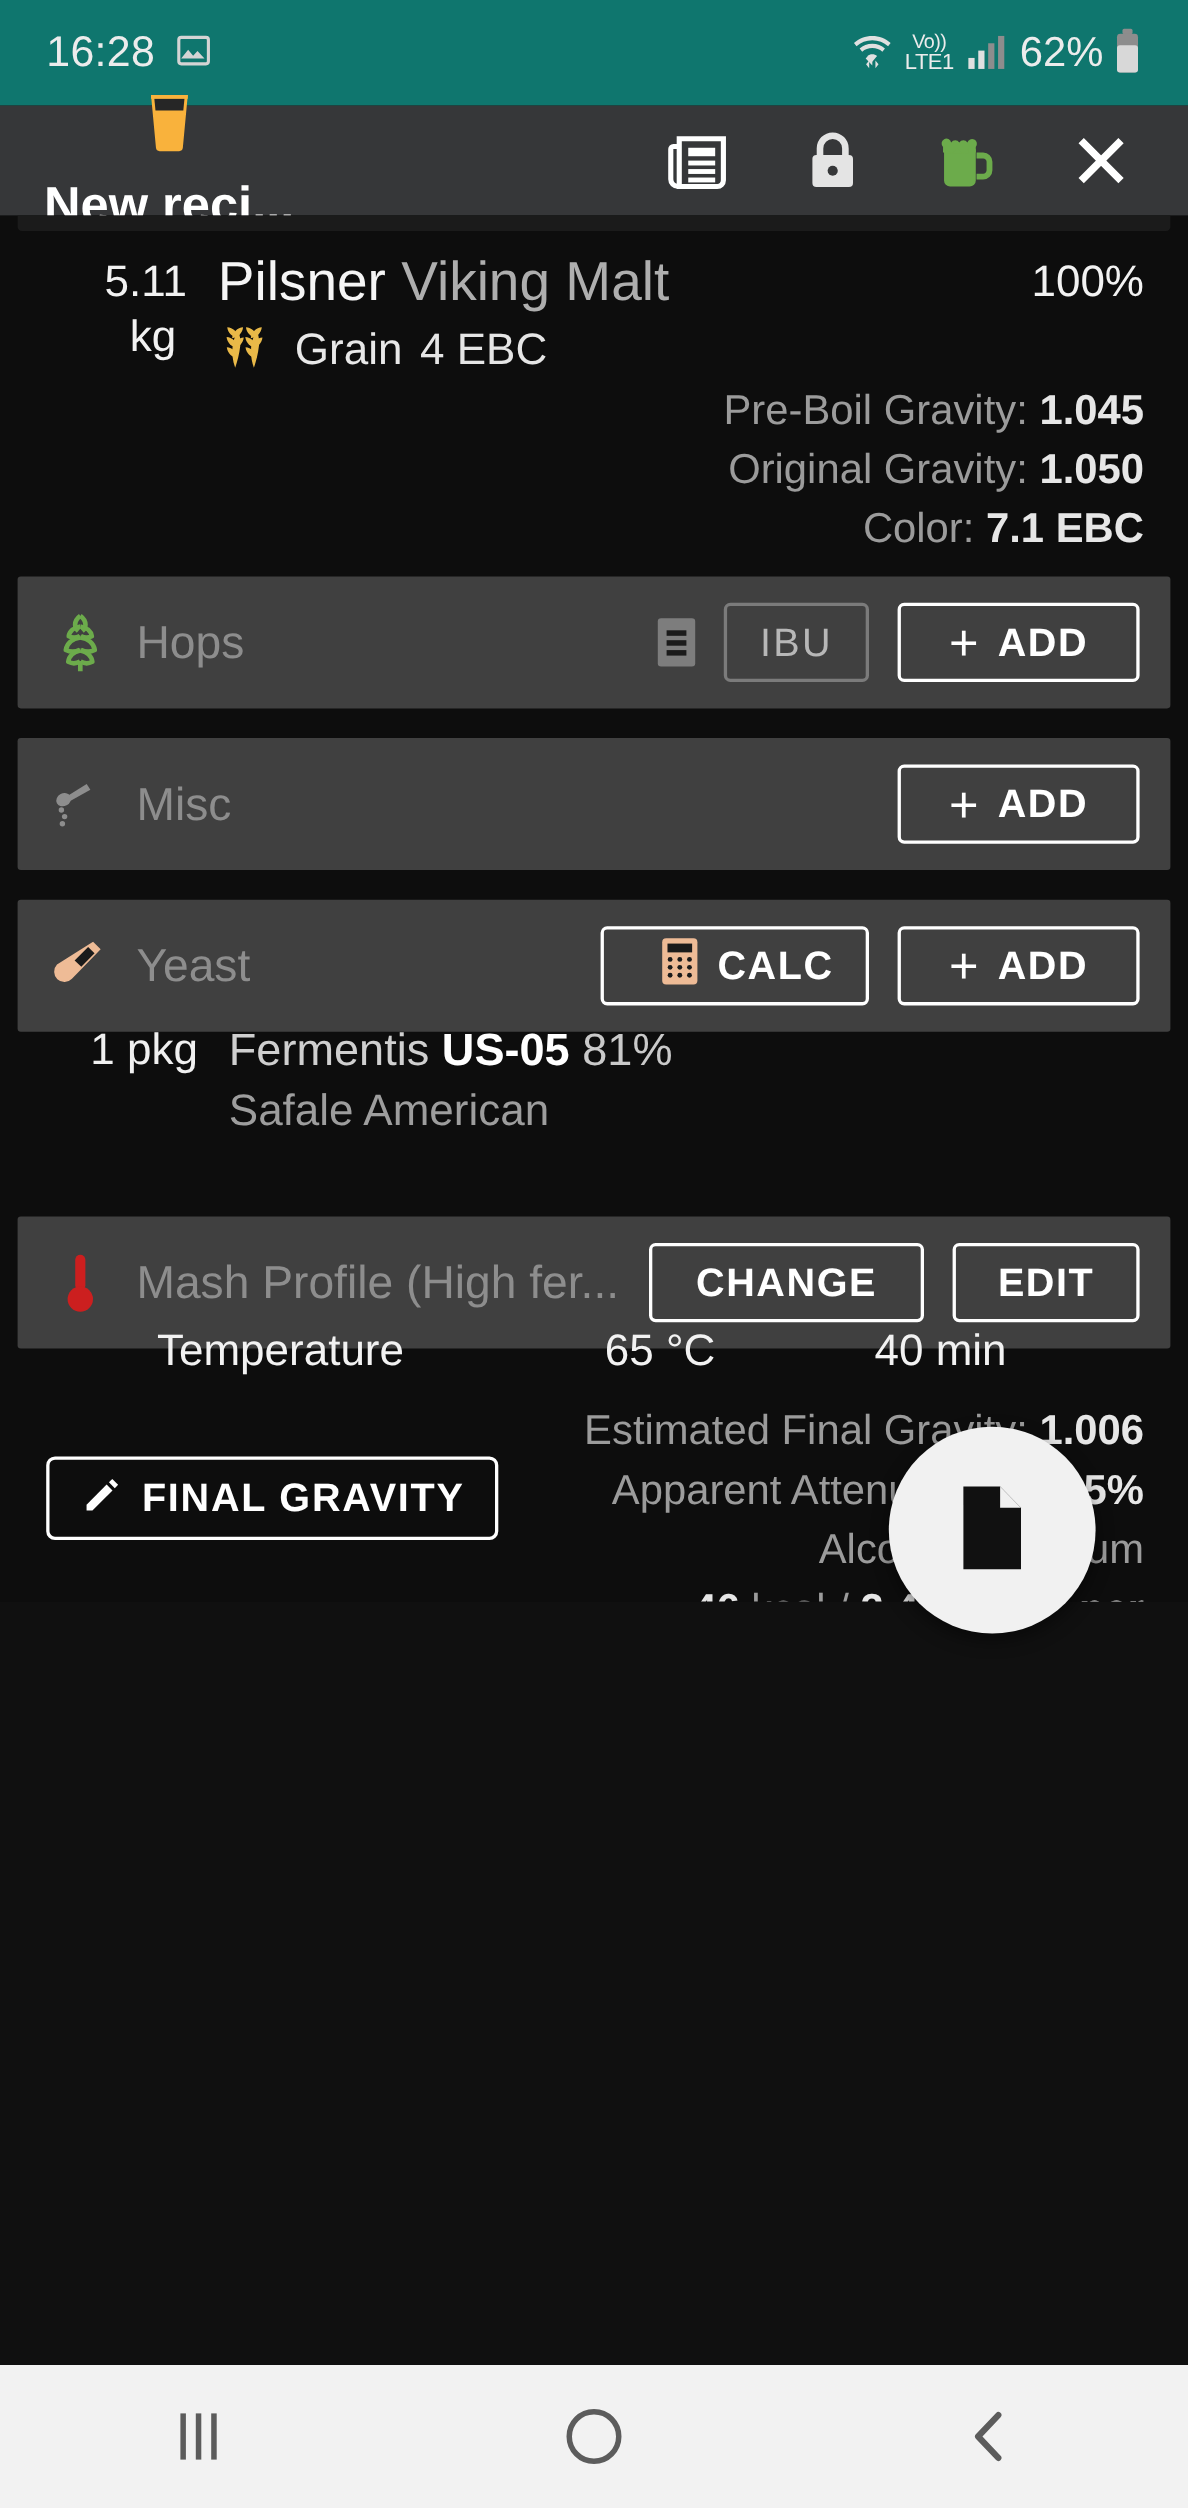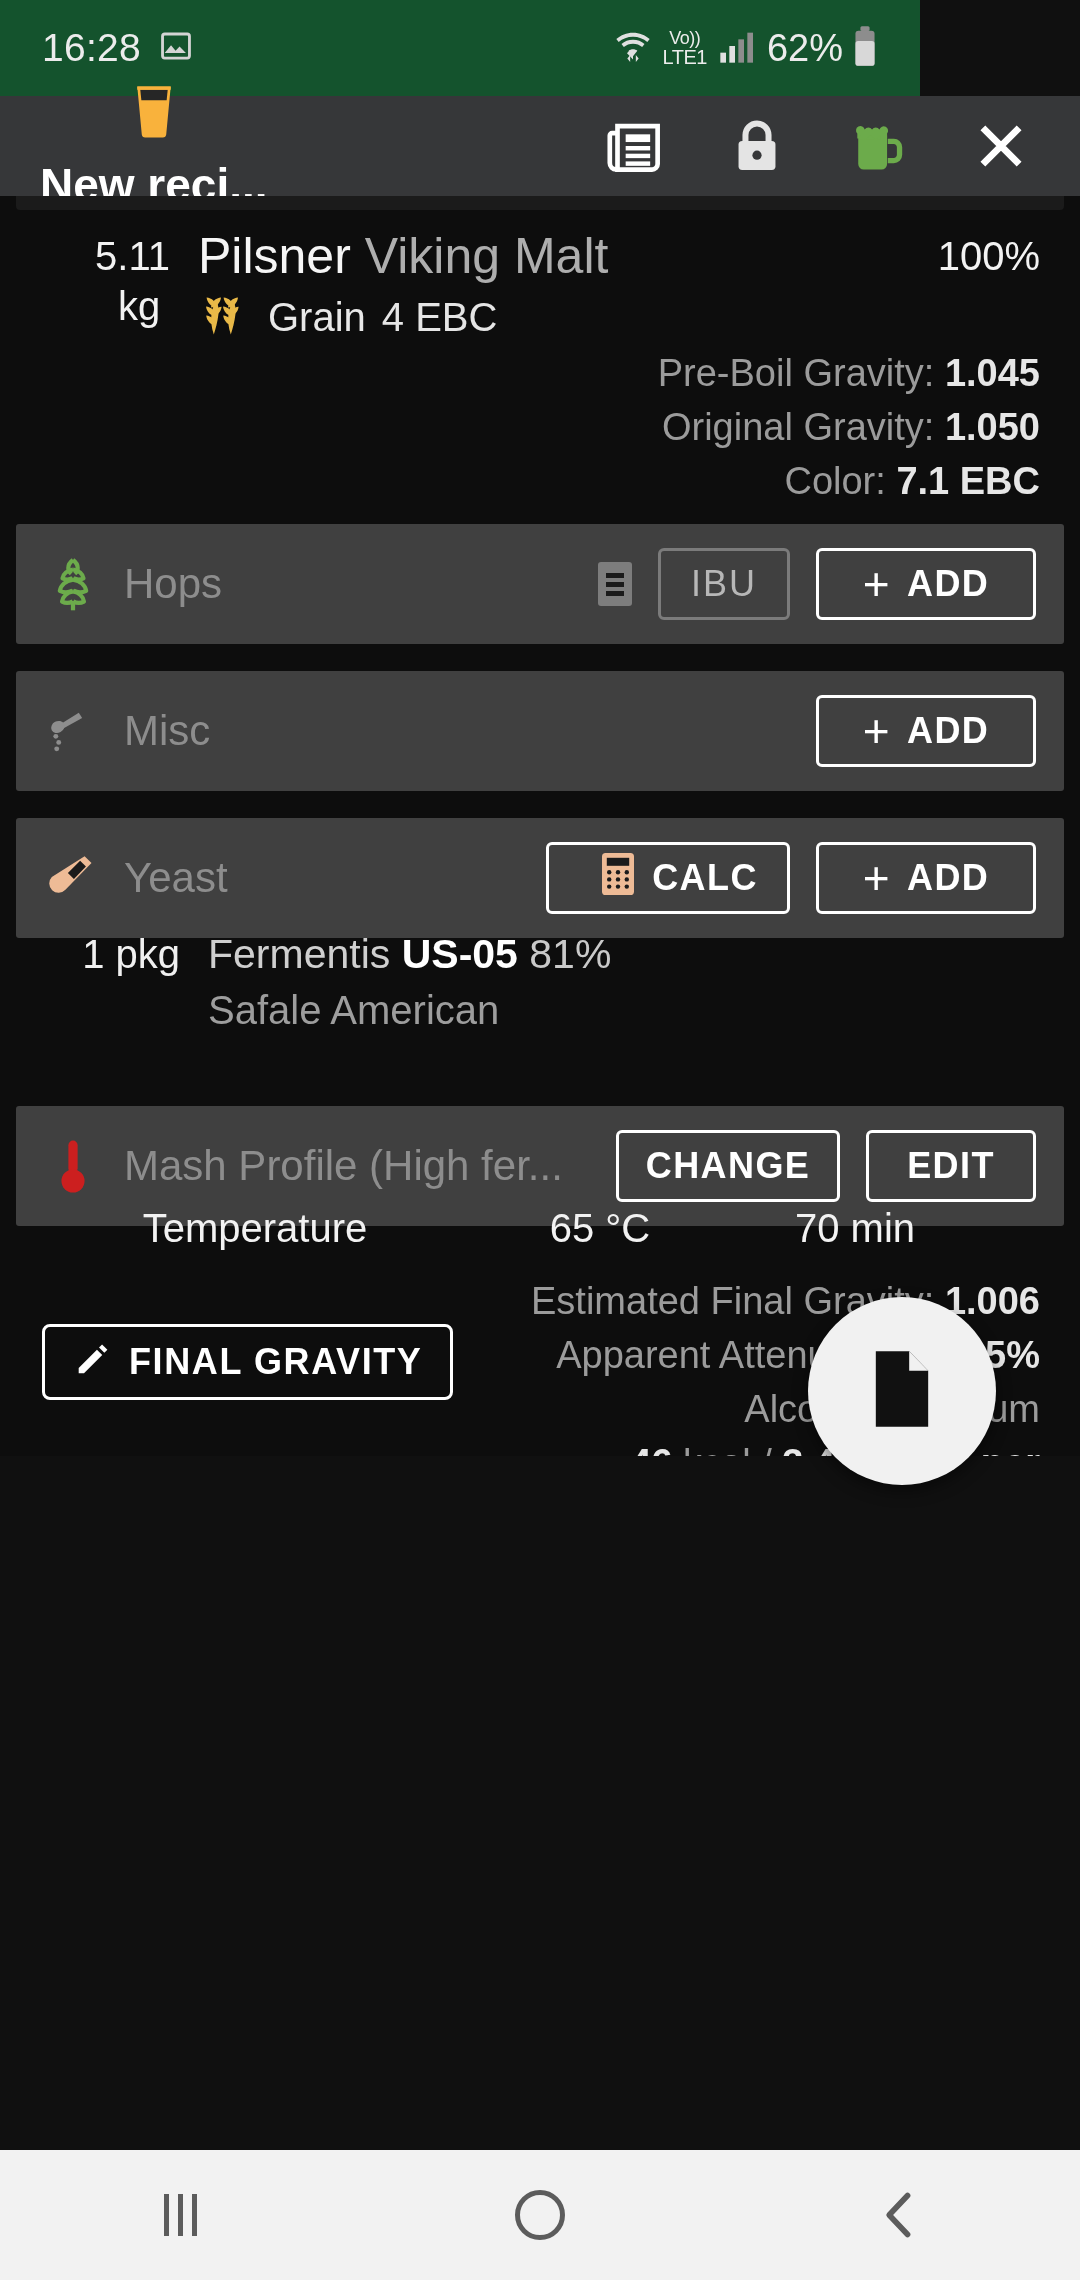--- a/index.html
+++ b/index.html
@@ -5,22 +5,22 @@
   * { margin:0; padding:0; box-sizing:border-box; }
   html,body { width:1080px; height:2280px; background:#0d0d0d; overflow:hidden; }
   body {
     font-family:"Liberation Sans", sans-serif;
     -webkit-font-smoothing:antialiased;
   }
   .phone { position:relative; width:1080px; height:2280px; background:#101010; }
 
   
   .statusbar {
-    position:absolute; top:0; left:0; width:920px; height:96px;
-    background:#14532d; display:flex; align-items:center;
+    position:absolute; top:0; left:0; width:1080px; height:96px;
+    background:#0f766e; display:flex; align-items:center;
     padding:0 42px; color:#e9e9e9;
   }
   .sb-left { display:flex; align-items:center; gap:18px; }
   .sb-time { font-size:39px; letter-spacing:0.3px; color:#ececec; }
   .sb-right { margin-left:auto; display:flex; align-items:center; gap:9px; }
   .sb-batt-text { font-size:38px; color:#ececec; letter-spacing:0px; }
   .volte { display:flex; flex-direction:column; align-items:center; line-height:1; }
   .volte .v1 { font-size:18px; color:#ececec; letter-spacing:-0.5px;}
   .volte .v2 { font-size:20px; color:#ececec; letter-spacing:-0.5px;}
 
@@ -382,29 +382,29 @@
 
     <div class="sec" style="top:910px;">
       <span class="sec-icon">
         <svg width="40" height="60" viewBox="0 0 16 26">
           <rect x="6" y="2" width="4" height="14" rx="2" fill="#cc1f1f"></rect>
           <circle cx="8" cy="19.5" r="5" fill="#cc1f1f"></circle>
         </svg>
       </span>
       <span class="sec-label" style="max-width:560px; text-overflow:ellipsis;">Mash Profile (High fer...</span>
       <div class="sec-actions">
-        <div class="btn" style="width:224px;">CHANGE</div>
+        <div class="btn" style="width:250px;">CHANGE</div>
         <div class="btn" style="width:170px;">EDIT</div>
       </div>
     </div>
 
     <div class="mash-row" style="top:1010px;">
       <div class="mash-cell" style="width:430px; text-align:center;">Temperature</div>
       <div class="mash-cell" style="width:260px; text-align:center;">65 °C</div>
-      <div class="mash-cell" style="width:250px; text-align:center;">70 min</div>
+      <div class="mash-cell" style="width:250px; text-align:center;">40 min</div>
     </div>
 
     <div class="stats" style="top:1078px;">
       <div>
         <span>Estimated Final Gravity:</span> <b>1.006</b>
       </div>
       <div>
         <span>Apparent Attenuation:</span> <b>87.5%</b>
       </div>
       <div>

